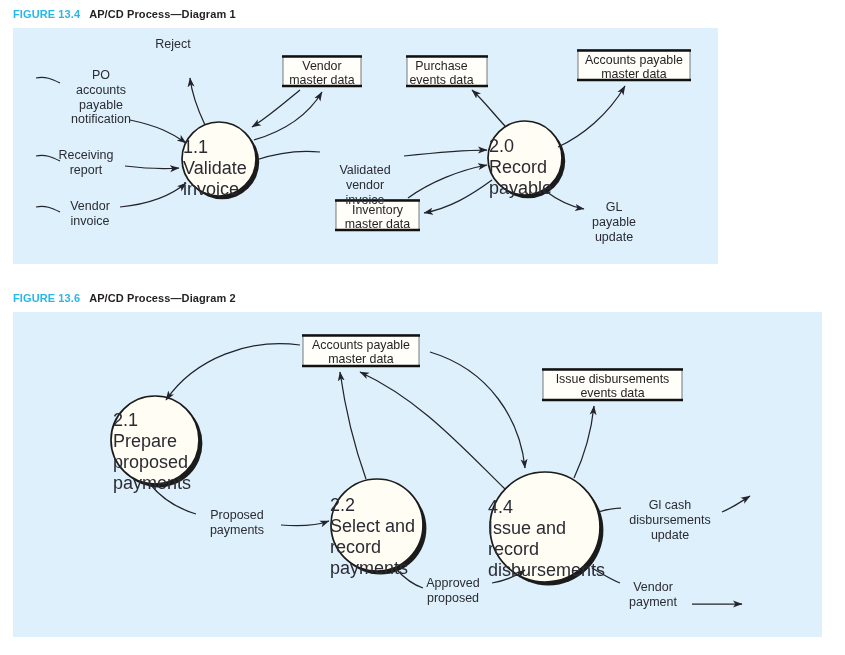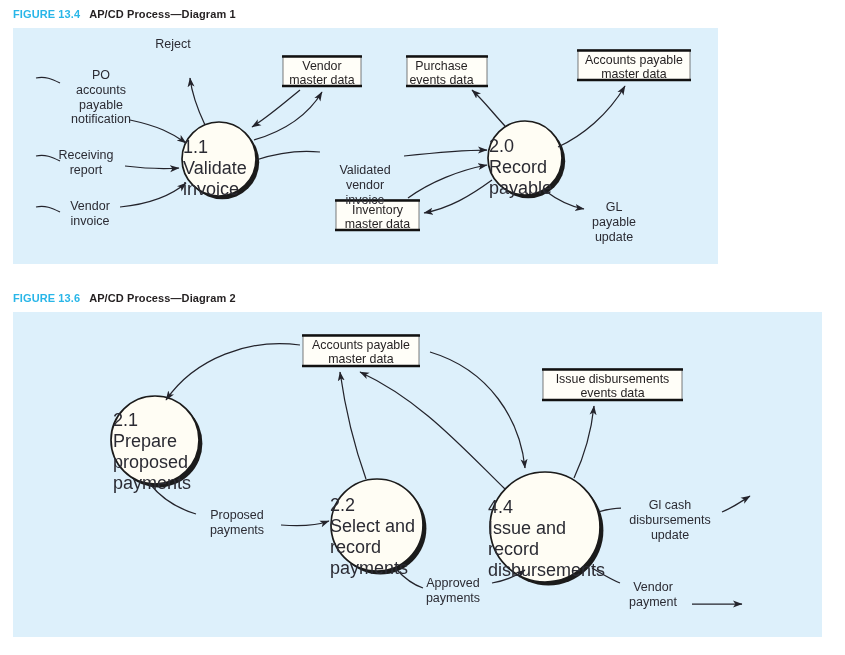--- a/index.html
+++ b/index.html
@@ -275,19 +275,19 @@
 disbursements</div>
 
   <div class="store-text" style="left:303px; top:338px; width:116px;">Accounts payable
 master data</div>
   <div class="store-text" style="left:543px; top:372px; width:139px;">Issue disbursements
 events data</div>
 
   <div class="lbl flow" style="left:195px; top:508px; width:84px;">Proposed
 payments</div>
   <div class="lbl flow" style="left:411px; top:576px; width:84px;">Approved
-payments</div>
+proposed</div>
   <div class="lbl flow" style="left:615px; top:498px; width:110px;">Gl cash
 disbursements
 update</div>
   <div class="lbl flow" style="left:615px; top:580px; width:76px;">Vendor
 payment</div>
 </div>
 
 </body></html>

